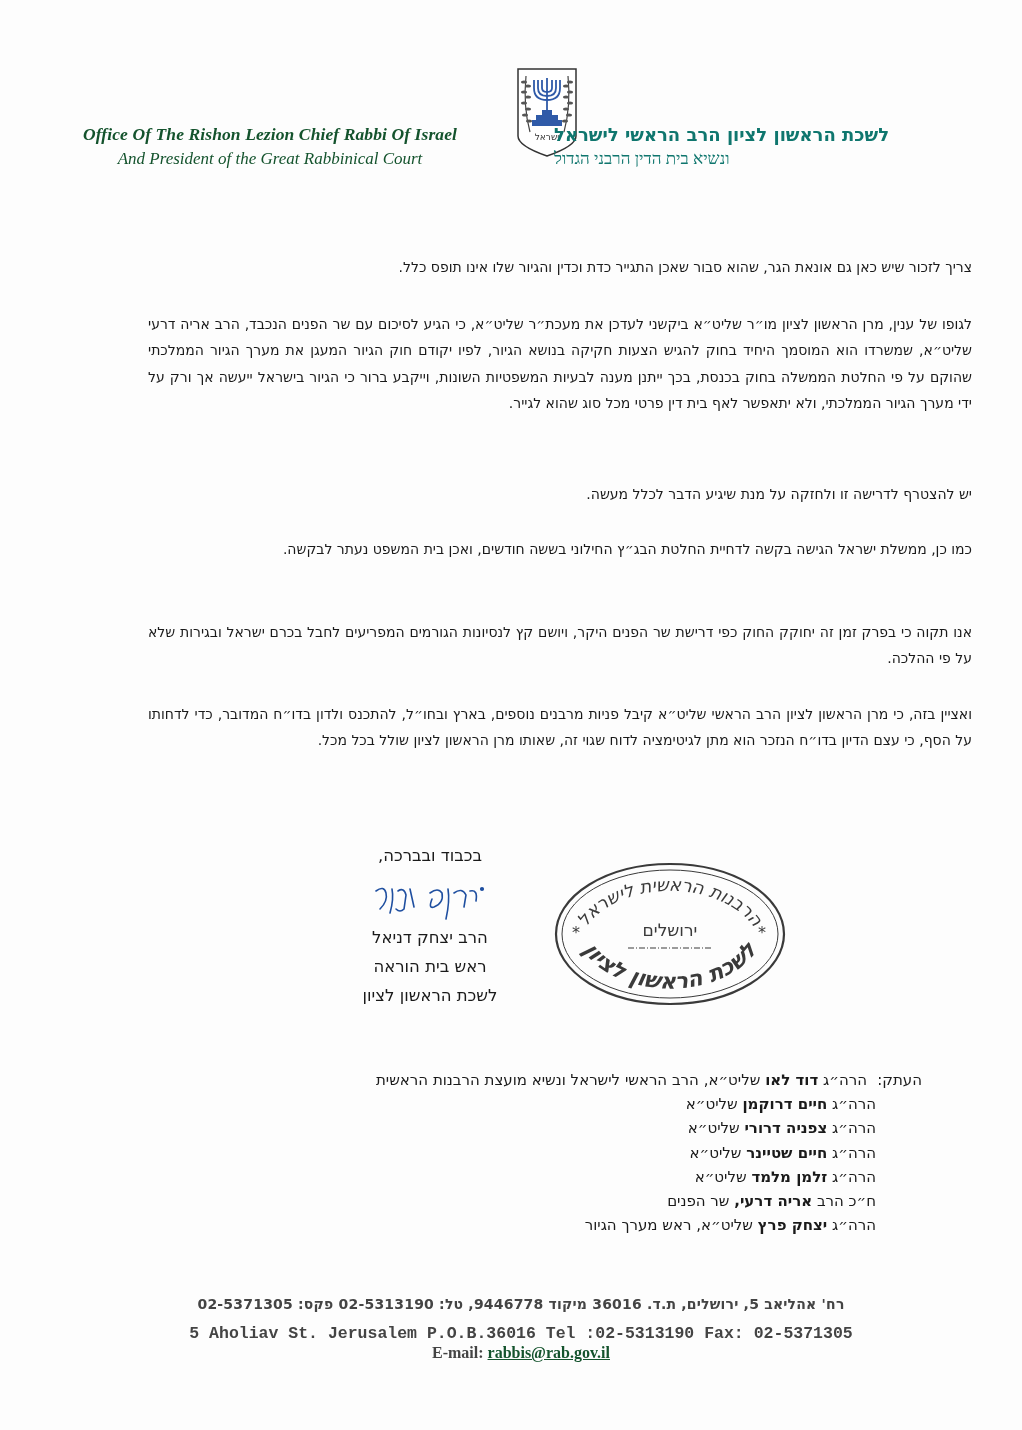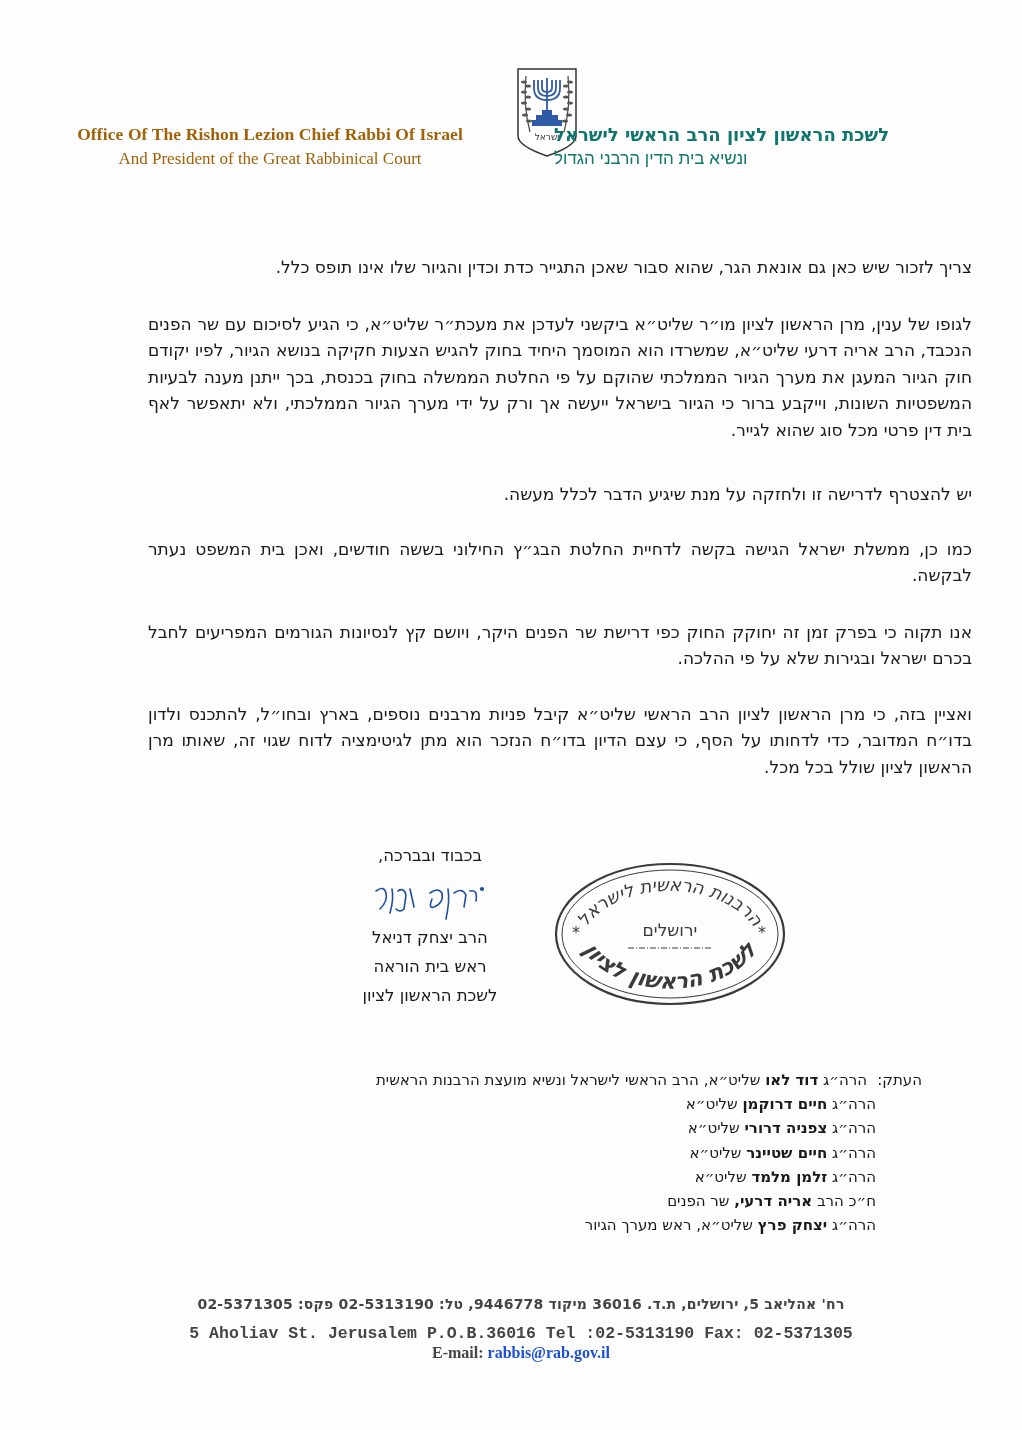--- a/index.html
+++ b/index.html
@@ -1,25 +1,25 @@
 <!DOCTYPE html>
 <html><head>
 <meta charset="utf-8">
 <style>
   html, body { margin: 0; padding: 0; background: #fdfdfd; }
   body { width: 1022px; height: 1430px; position: relative; overflow: hidden; font-family: "DejaVu Serif", "Liberation Serif", serif; color: #1a1a1a; }
-  .header-en { position: absolute; left: 40px; top: 124px; width: 460px; text-align: center; font-family: "Liberation Serif", serif; color: #a16207; }
+  .header-en { position: absolute; left: 40px; top: 124px; width: 460px; text-align: center; font-family: "Liberation Serif", serif; color: #14532d; font-style: italic; }
   .header-en .l1 { font-size: 17.5px; font-weight: bold; letter-spacing: 0.1px; }
   .header-en .l2 { font-size: 17px; margin-top: 4px; }
   .emblem { position: absolute; left: 514px; top: 66px; width: 66px; height: 92px; }
   .header-he { position: absolute; right: 48px; top: 124px; width: 420px; direction: rtl; text-align: left; color: #0f766e; }
   .header-he .l1 { font-size: 18px; font-weight: bold; font-family: "DejaVu Sans", sans-serif; }
-  .header-he .l2 { font-size: 17px; margin-top: 4px; font-family: Liberation Sans, sans-serif; }
+  .header-he .l2 { font-size: 17px; margin-top: 4px; font-family: Liberation Serif, serif; }
 
-  .body-text { position: absolute; left: 148px; right: 50px; direction: rtl; text-align: justify; font-family: "DejaVu Sans", sans-serif; font-size: 17px; line-height: 26.4px; color: #1a1a1a; }
+  .body-text { position: absolute; left: 148px; right: 50px; direction: rtl; text-align: justify; font-family: "DejaVu Sans", sans-serif; font-size: 14px; line-height: 26.4px; color: #1a1a1a; }
   .body-text p { margin: 0; text-align-last: right; }
   .p1 { top: 254px; }
   .p2 { top: 311px; }
   .p3 { top: 481px; }
   .p4 { top: 536px; }
   .p5 { top: 619px; }
   .p6 { top: 701px; }
 
   .closing { position: absolute; left: 340px; width: 180px; top: 846px; direction: rtl; text-align: center; font-family: "DejaVu Sans", sans-serif; font-size: 16.5px; color: #1a1a1a; }
   .closing .greet { margin-bottom: 14px; }
@@ -32,21 +32,21 @@
   .cc { position: absolute; right: 100px; top: 1068px; direction: rtl; font-family: "DejaVu Sans", sans-serif; font-size: 15px; color: #1a1a1a; }
   .cc-row { display: flex; line-height: 24.2px; white-space: nowrap; }
   .cc-label { width: 46px; flex: none; margin-left: 9px; }
   .cc-label-empty { width: 46px; flex: none; }
   .cc .name { font-weight: bold; }
 
   .footer { position: absolute; left: 150px; right: 130px; top: 1296px; text-align: center; color: #444; }
   .footer .he { direction: rtl; font-family: "DejaVu Sans", sans-serif; font-weight: bold; font-size: 14px; letter-spacing: 0.2px; }
   .footer .en { font-family: Liberation Mono, monospace; font-weight: bold; font-size: 16.5px; margin-top: 12px; }
   .footer .mail { font-family: "Liberation Serif", serif; font-weight: bold; font-size: 16px; margin-top: 1px; }
-  .footer .mail a { color: #1d4ed8; }
+  .footer .mail a { color: #14532d; text-decoration: underline; }
 </style>
 </head>
 <body>
 
 <div class="header-en">
   <div class="l1">Office Of The Rishon Lezion Chief Rabbi Of  Israel</div>
   <div class="l2">And President of the Great Rabbinical Court</div>
 </div>
 
 <div class="emblem">

